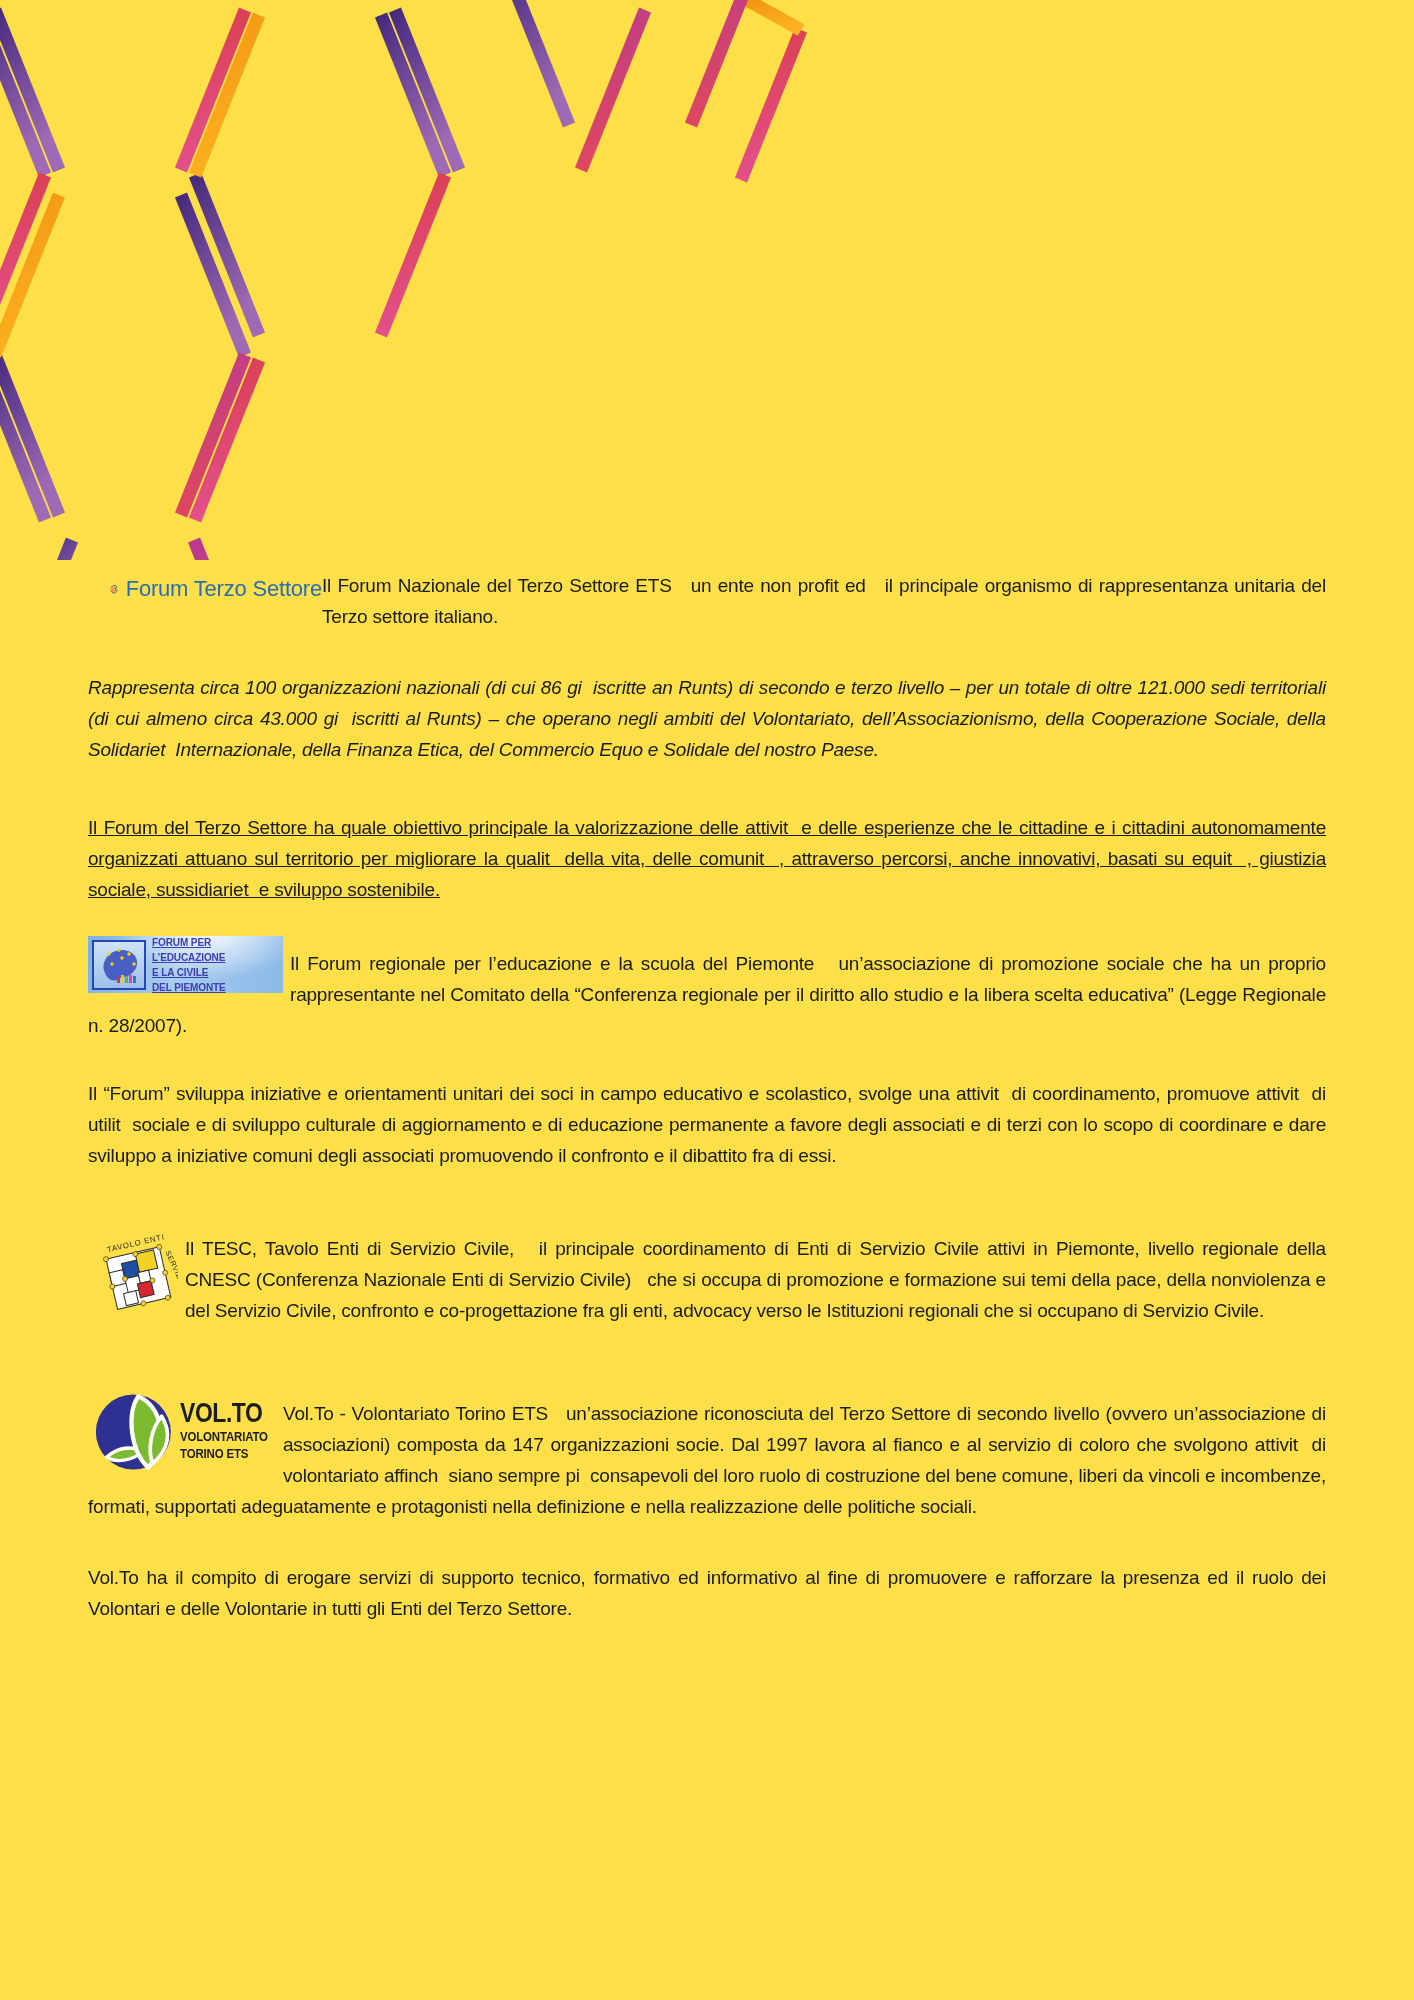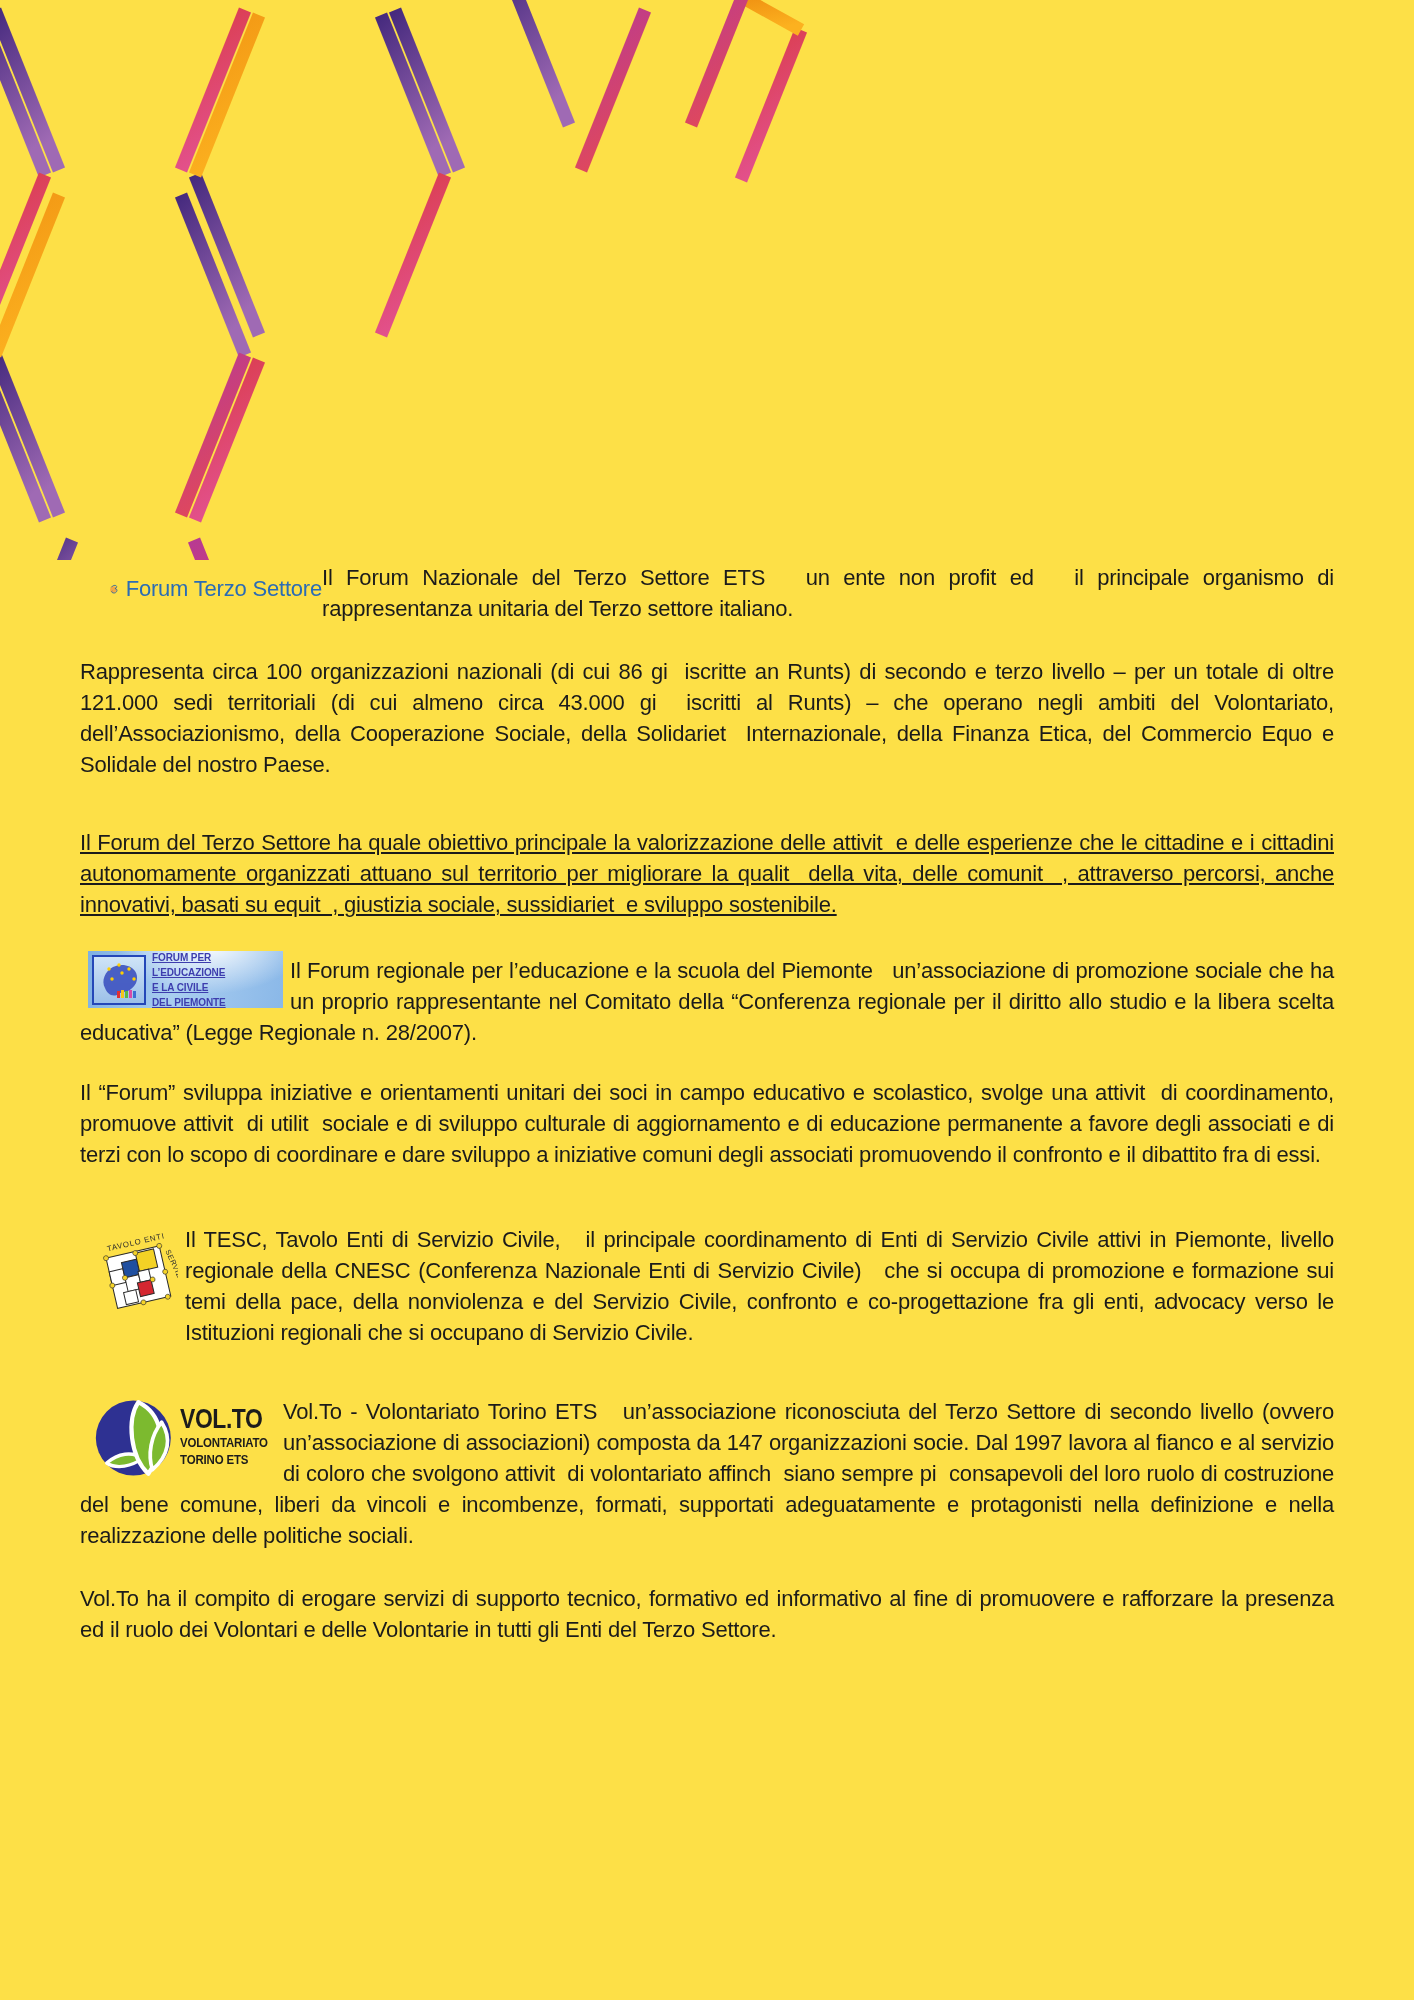--- a/index.html
+++ b/index.html
@@ -3,29 +3,29 @@
 <meta charset="utf-8">
 <style>
   html,body { margin:0; padding:0; background:#ffffff; }
   .page {
     position:relative; width:1414px; height:2000px; background:#fde047;
     overflow:hidden; font-family:"Liberation Sans", sans-serif; color:#1b1b1b;
   }
   .hexes { position:absolute; top:0; left:0; z-index:0; }
   .content { position:relative; z-index:1; padding:558px 76px 0 76px; }
   .para {
-    font-size:22px; line-height:31px; letter-spacing:-0.2px;
-    text-align:justify; color:#1b1b1b; margin:4px;
+    font-size:19px; line-height:31px; letter-spacing:-0.2px;
+    text-align:justify; color:#1b1b1b; margin:12px;
   }
   .media-block { display:flow-root; }
   
   .fts-float { float:left; width:246px; height:62px; }
   .fts-logo { display:flex; align-items:center; margin-left:34px; height:62px; }
   .fts-logo-text { font-size:22px; color:#2b6cb5; margin-left:8px; white-space:nowrap; letter-spacing:-0.2px; }
-  .p2 { margin-top:28px; }
+  .p2 { margin-top:28px;font-style:italic; }
   .p3 { margin-top:47px;text-decoration:underline; }
   
   .b-edu { margin-top:31px; }
   .edu-float { float:left; width:214px; height:65px; }
   .edu-banner {
     margin-left:12px; width:195px; height:57px; display:flex; align-items:center;
     background:
       radial-gradient(ellipse at 62% -10%, rgba(255,255,255,0.95), rgba(255,255,255,0) 55%),
       linear-gradient(100deg,#7fb0e2 0%, #a9cdf0 45%, #8ab8e8 100%);
     overflow:hidden;

